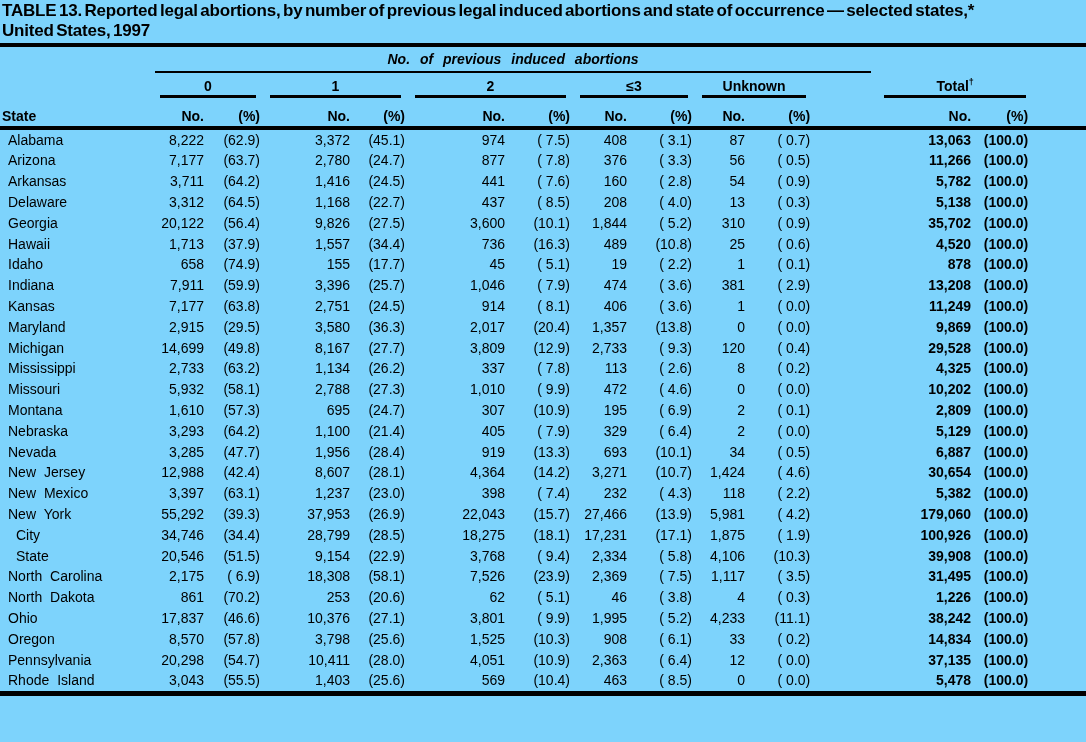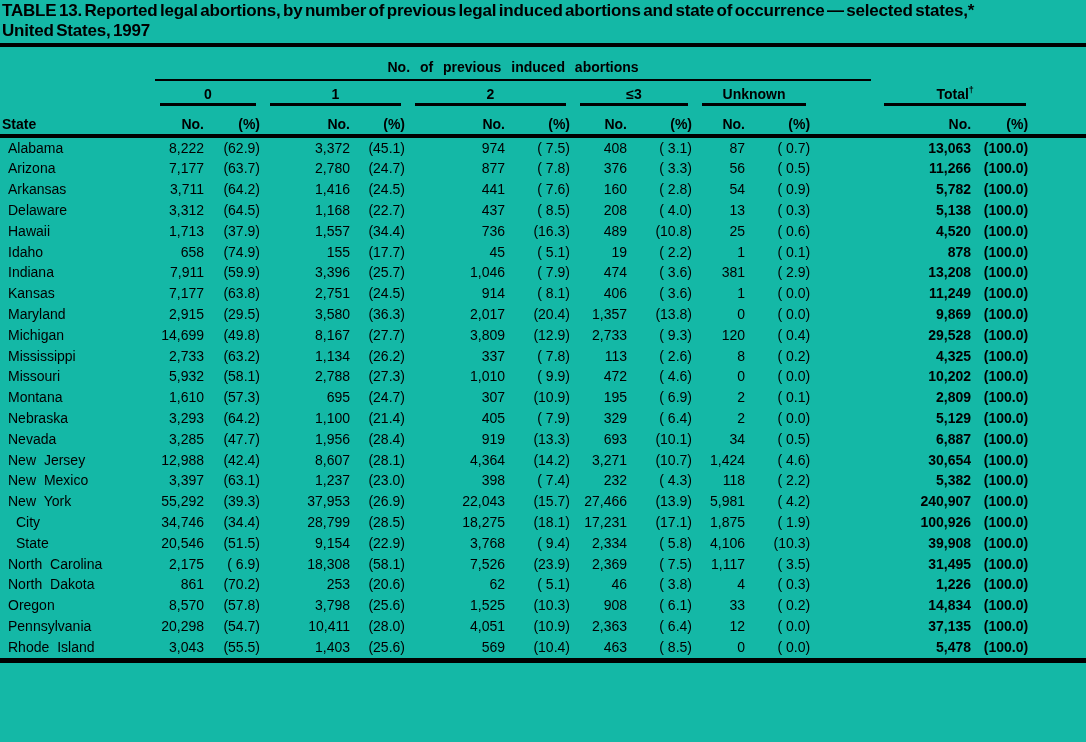--- a/index.html
+++ b/index.html
@@ -1,17 +1,17 @@
 <!DOCTYPE html>
 <html><head>
 <meta charset="utf-8">
 <style>
   html,body { margin:0; padding:0; background:#fff; }
   #page {
-    width:1086px; height:742px; background:#14b8a6; color:#000;
+    width:1086px; height:742px; background:#7dd3fc; color:#000;
     font-family:"Liberation Sans","DejaVu Sans",sans-serif;
     overflow:hidden; box-sizing:border-box;
   }
   .title {
     font-weight:700; font-size:17px; line-height:20px;
     letter-spacing:-0.2px; word-spacing:-2px;
     padding:1px 2px 2px 2px;
     border-bottom:4px solid #000;
   }
   table {
@@ -20,21 +20,21 @@
   }
   th, td { padding:0; font-size:14px; }
   col.c-state{width:150px}
   col.c-n0{width:54px}  col.c-p0{width:56px}
   col.c-n1{width:90px}  col.c-p1{width:55px}
   col.c-n2{width:100px} col.c-p2{width:65px}
   col.c-n3{width:57px}  col.c-p3{width:65px}
   col.c-n4{width:53px}  col.c-p4{width:65px}
   col.c-n5{width:161px} col.c-p5{width:57px}
   col.c-pad{width:58px}
-  tr.hdrA th { vertical-align:bottom; height:34px; }
+  tr.hdrA th { vertical-align:bottom; height:26px;font-style:italic; }
   .group-line {
     border-bottom:2px solid #000; padding-bottom:4px;
     margin-left:5px; margin-right:-61px;
     text-align:center; font-weight:700; word-spacing:6px; font-size:14px;
   }
   tr.hdrB th { vertical-align:bottom; height:24px; }
   .sub {
     border-bottom:3px solid #000; text-align:center; font-weight:700;
     padding-bottom:1px; margin:4px 4px 0 10px; font-size:14px;
   }
@@ -184,20 +184,36 @@
           <td class="pct">( 8.5)</td>
           <td class="num">208</td>
           <td class="pct">( 4.0)</td>
           <td class="num">13</td>
           <td class="pct">( 0.3)</td>
           <td class="num total">5,138</td>
           <td class="pct total">(100.0)</td>
           <td></td>
         </tr>
         <tr>
+          <td class="state">Georgia</td>
+          <td class="num">20,122</td>
+          <td class="pct">(56.4)</td>
+          <td class="num">9,826</td>
+          <td class="pct">(27.5)</td>
+          <td class="num">3,600</td>
+          <td class="pct">(10.1)</td>
+          <td class="num">1,844</td>
+          <td class="pct">( 5.2)</td>
+          <td class="num">310</td>
+          <td class="pct">( 0.9)</td>
+          <td class="num total">35,702</td>
+          <td class="pct total">(100.0)</td>
+          <td></td>
+        </tr>
+        <tr>
           <td class="state">Hawaii</td>
           <td class="num">1,713</td>
           <td class="pct">(37.9)</td>
           <td class="num">1,557</td>
           <td class="pct">(34.4)</td>
           <td class="num">736</td>
           <td class="pct">(16.3)</td>
           <td class="num">489</td>
           <td class="pct">(10.8)</td>
           <td class="num">25</td>
@@ -403,21 +419,21 @@
           <td class="num">55,292</td>
           <td class="pct">(39.3)</td>
           <td class="num">37,953</td>
           <td class="pct">(26.9)</td>
           <td class="num">22,043</td>
           <td class="pct">(15.7)</td>
           <td class="num">27,466</td>
           <td class="pct">(13.9)</td>
           <td class="num">5,981</td>
           <td class="pct">( 4.2)</td>
-          <td class="num total">240,907</td>
+          <td class="num total">179,060</td>
           <td class="pct total">(100.0)</td>
           <td></td>
         </tr>
         <tr>
           <td class="state indent">City</td>
           <td class="num">34,746</td>
           <td class="pct">(34.4)</td>
           <td class="num">28,799</td>
           <td class="pct">(28.5)</td>
           <td class="num">18,275</td>
@@ -472,20 +488,36 @@
           <td class="pct">( 5.1)</td>
           <td class="num">46</td>
           <td class="pct">( 3.8)</td>
           <td class="num">4</td>
           <td class="pct">( 0.3)</td>
           <td class="num total">1,226</td>
           <td class="pct total">(100.0)</td>
           <td></td>
         </tr>
         <tr>
+          <td class="state">Ohio</td>
+          <td class="num">17,837</td>
+          <td class="pct">(46.6)</td>
+          <td class="num">10,376</td>
+          <td class="pct">(27.1)</td>
+          <td class="num">3,801</td>
+          <td class="pct">( 9.9)</td>
+          <td class="num">1,995</td>
+          <td class="pct">( 5.2)</td>
+          <td class="num">4,233</td>
+          <td class="pct">(11.1)</td>
+          <td class="num total">38,242</td>
+          <td class="pct total">(100.0)</td>
+          <td></td>
+        </tr>
+        <tr>
           <td class="state">Oregon</td>
           <td class="num">8,570</td>
           <td class="pct">(57.8)</td>
           <td class="num">3,798</td>
           <td class="pct">(25.6)</td>
           <td class="num">1,525</td>
           <td class="pct">(10.3)</td>
           <td class="num">908</td>
           <td class="pct">( 6.1)</td>
           <td class="num">33</td>

